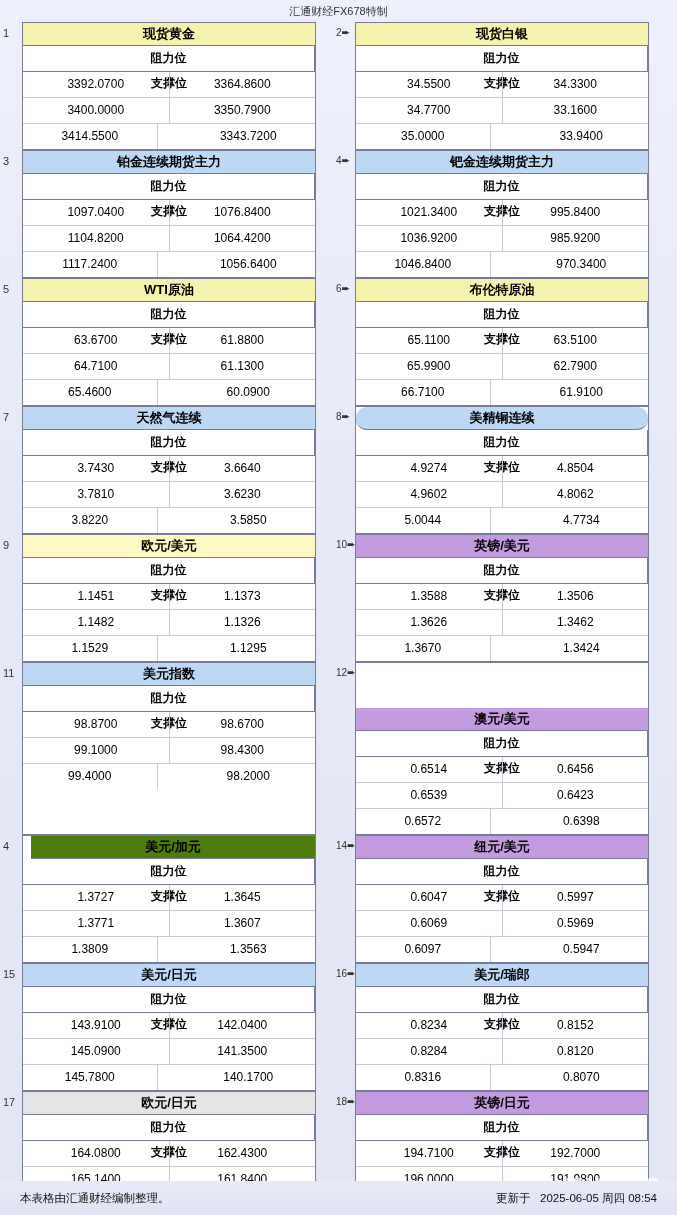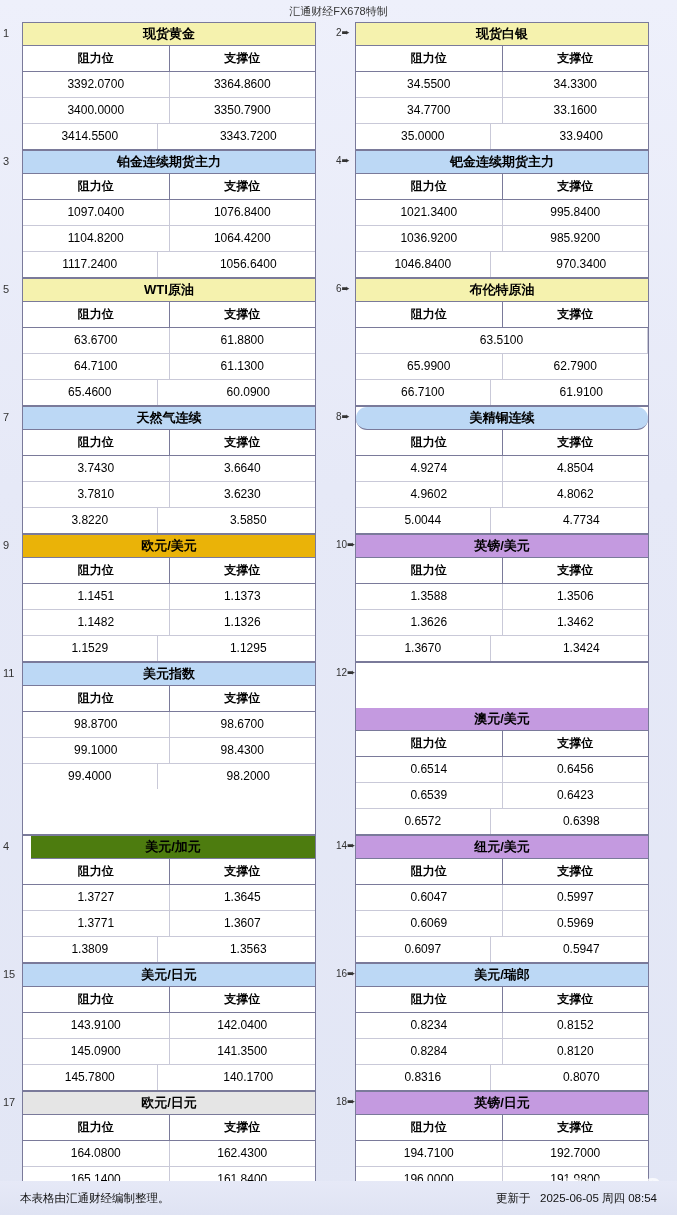--- a/index.html
+++ b/index.html
@@ -45,20 +45,21 @@
     text-align:center;
     font-weight:bold;
     font-size:13px;
     border-bottom:1px solid #7a7a9a;
   }
   .card .subhead{
     display:flex;
     height:25px;
     border-bottom:1px solid #7a7a9a;
     background:#fff;
+    flex-direction:column;
   }
   .card .subhead div{
     flex:1;
     text-align:center;
     line-height:25px;
     font-weight:bold;
     font-size:12px;
   }
   .card .subhead div:first-child{
     border-right:1px solid #7a7a9a;
@@ -238,20 +239,21 @@
         </div>
         <div class="gutter" style="width: 17px; min-width: 17px;"></div>
         <div class="colnum" style="font-size: 10px;">6➨</div>
         <div class="card">
           <div class="title" style="background: rgb(245, 242, 174);">布伦特原油</div>
           <div class="subhead">
             <div>阻力位</div>
             <div>支撑位</div>
           </div>
           <div class="r">
+            <div>65.1100</div>
             <div>63.5100</div>
           </div>
           <div class="r">
             <div>65.9900</div>
             <div>62.7900</div>
           </div>
           <div class="r">
             <div>66.7100</div>
             <div>61.9100</div>
           </div>
@@ -296,21 +298,21 @@
           </div>
           <div class="r">
             <div>5.0044</div>
             <div>4.7734</div>
           </div>
         </div>
       </div>
       <div class="rowwrap">
         <div class="colnum">9</div>
         <div class="card">
-          <div class="title" style="background: #eab308;">欧元/美元</div>
+          <div class="title" style="background: #fef9c3;">欧元/美元</div>
           <div class="subhead">
             <div>阻力位</div>
             <div>支撑位</div>
           </div>
           <div class="r">
             <div>1.1451</div>
             <div>1.1373</div>
           </div>
           <div class="r">
             <div>1.1482</div>

